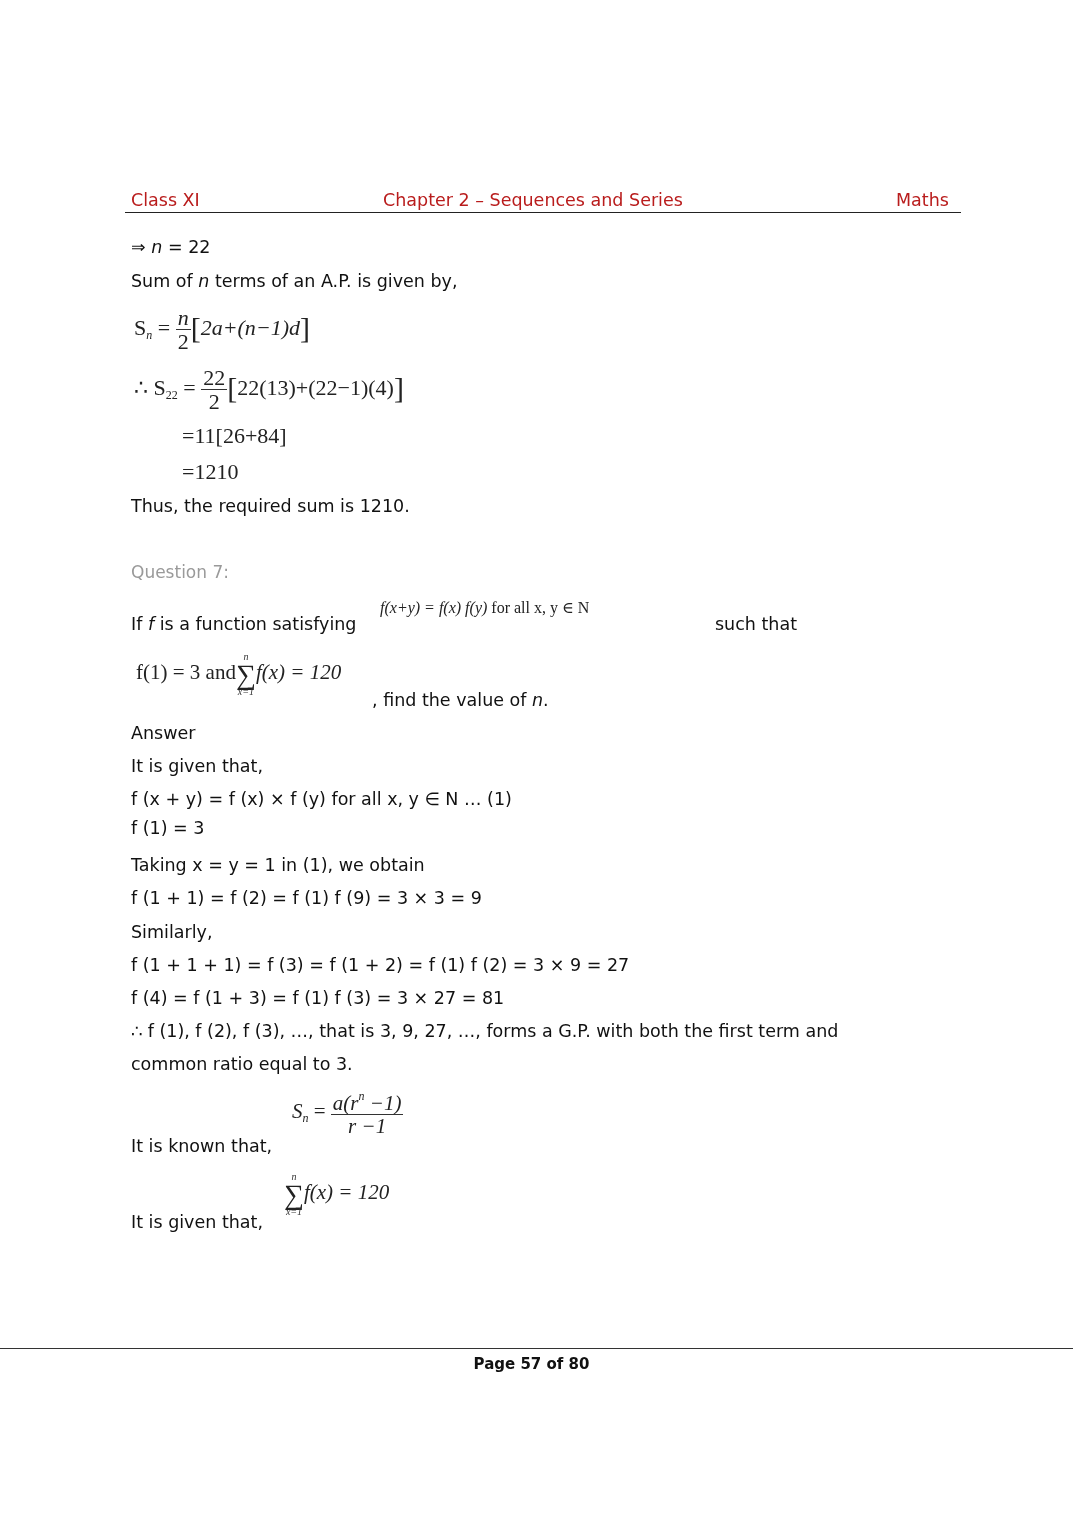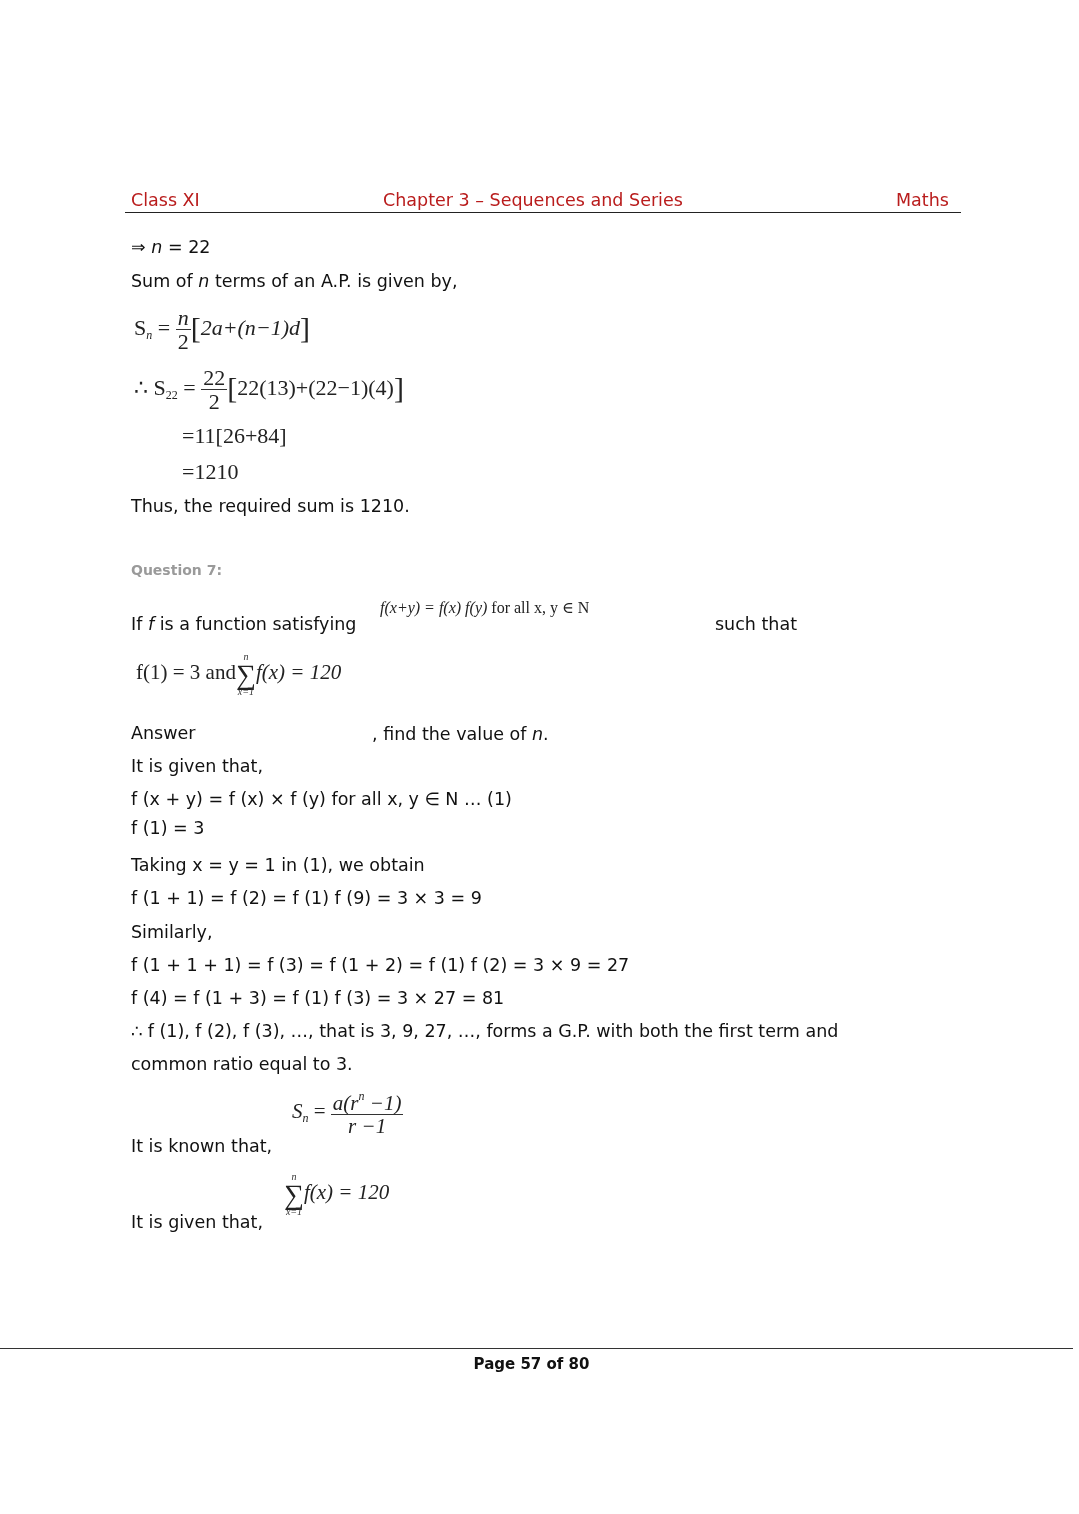--- a/index.html
+++ b/index.html
@@ -14,29 +14,29 @@
   .mi { font-style: italic; }
   .frac { display: inline-block; vertical-align: middle; text-align: center; line-height: 1.05; }
   .frac .num { display: block; border-bottom: 1px solid #333; padding: 0 2px; }
   .frac .den { display: block; padding: 0 2px; }
   .sub { font-size: 12px; vertical-align: -4px; font-style: italic; }
   .sup { font-size: 12px; vertical-align: 10px; font-style: italic; }
   .big { font-size: 30px; vertical-align: -3px; }
   .sigma { display: inline-block; vertical-align: middle; text-align: center; line-height: 1; }
   .sigma .top, .sigma .bot { display: block; font-size: 10px; font-style: italic; color: #333; }
   .sigma .sym { display: block; font-size: 28px; line-height: 0.9; }
-  .qhead { left: 131px; top: 562px; font-weight: bold; color: #9a9a9a; font-size: 14px; }
+  .qhead { left: 131px; top: 562px; font-weight: normal; color: #9a9a9a; font-size: 17px; }
   .foot-line { position: absolute; left: 0; width: 1073px; top: 1348px; border-top: 1.5px solid #333; }
   .footer { top: 1355px; left: 0; width: 1063px; text-align: center; font-weight: bold; font-size: 15px; }
 </style>
 </head>
 <body>
 
 <div class="abs hdr" style="left:131px">Class XI</div>
-<div class="abs hdr" style="left:383px">Chapter 3 – Sequences and Series</div>
+<div class="abs hdr" style="left:383px">Chapter 2 – Sequences and Series</div>
 <div class="abs hdr" style="left:896px">Maths</div>
 <div class="hdr-line"></div>
 
 <div class="abs txt" style="top:237px">
   <span>⇒</span>
   <i class="m">n</i><span> = 22</span>
 </div>
 <div class="abs txt" style="top:271px">
   <span>Sum of </span><i class="m">n</i><span> terms of an A.P. is given by,</span>
 </div>
@@ -64,21 +64,21 @@
   <span>If </span><i class="m">f</i><span> is a function satisfying</span>
 </div>
 <div class="abs math mi" style="left:380px; top:598px; font-size:16px">
   <span>f(x+y) = f(x) f(y)</span><span style="font-style:normal"> for all x, y ∈ N</span>
 </div>
 <div class="abs txt" style="left:715px; top:614px">such that</div>
 
 <div class="abs math" style="left:136px; top:652px; font-size:21px">
   <span>f(1) = 3 and</span><span class="sigma"><span class="top">n</span><span class="sym">∑</span><span class="bot">x=1</span></span><span class="mi">f(x) = 120</span>
 </div>
-<div class="abs txt" style="left:372px; top:724px">
+<div class="abs txt" style="left:372px; top:690px">
   <span>, find the value of </span><i class="m">n</i><span>.</span>
 </div>
 
 <div class="abs txt" style="top:723px">Answer</div>
 <div class="abs txt" style="top:756px">It is given that,</div>
 <div class="abs txt" style="top:789px">f (x + y) = f (x) × f (y) for all x, y ∈ N … (1)</div>
 <div class="abs txt" style="top:818px">f (1) = 3</div>
 <div class="abs txt" style="top:855px">Taking x = y = 1 in (1), we obtain</div>
 <div class="abs txt" style="top:888px">f (1 + 1) = f (2) = f (1) f (9) = 3 × 3 = 9</div>
 <div class="abs txt" style="top:922px">Similarly,</div>

